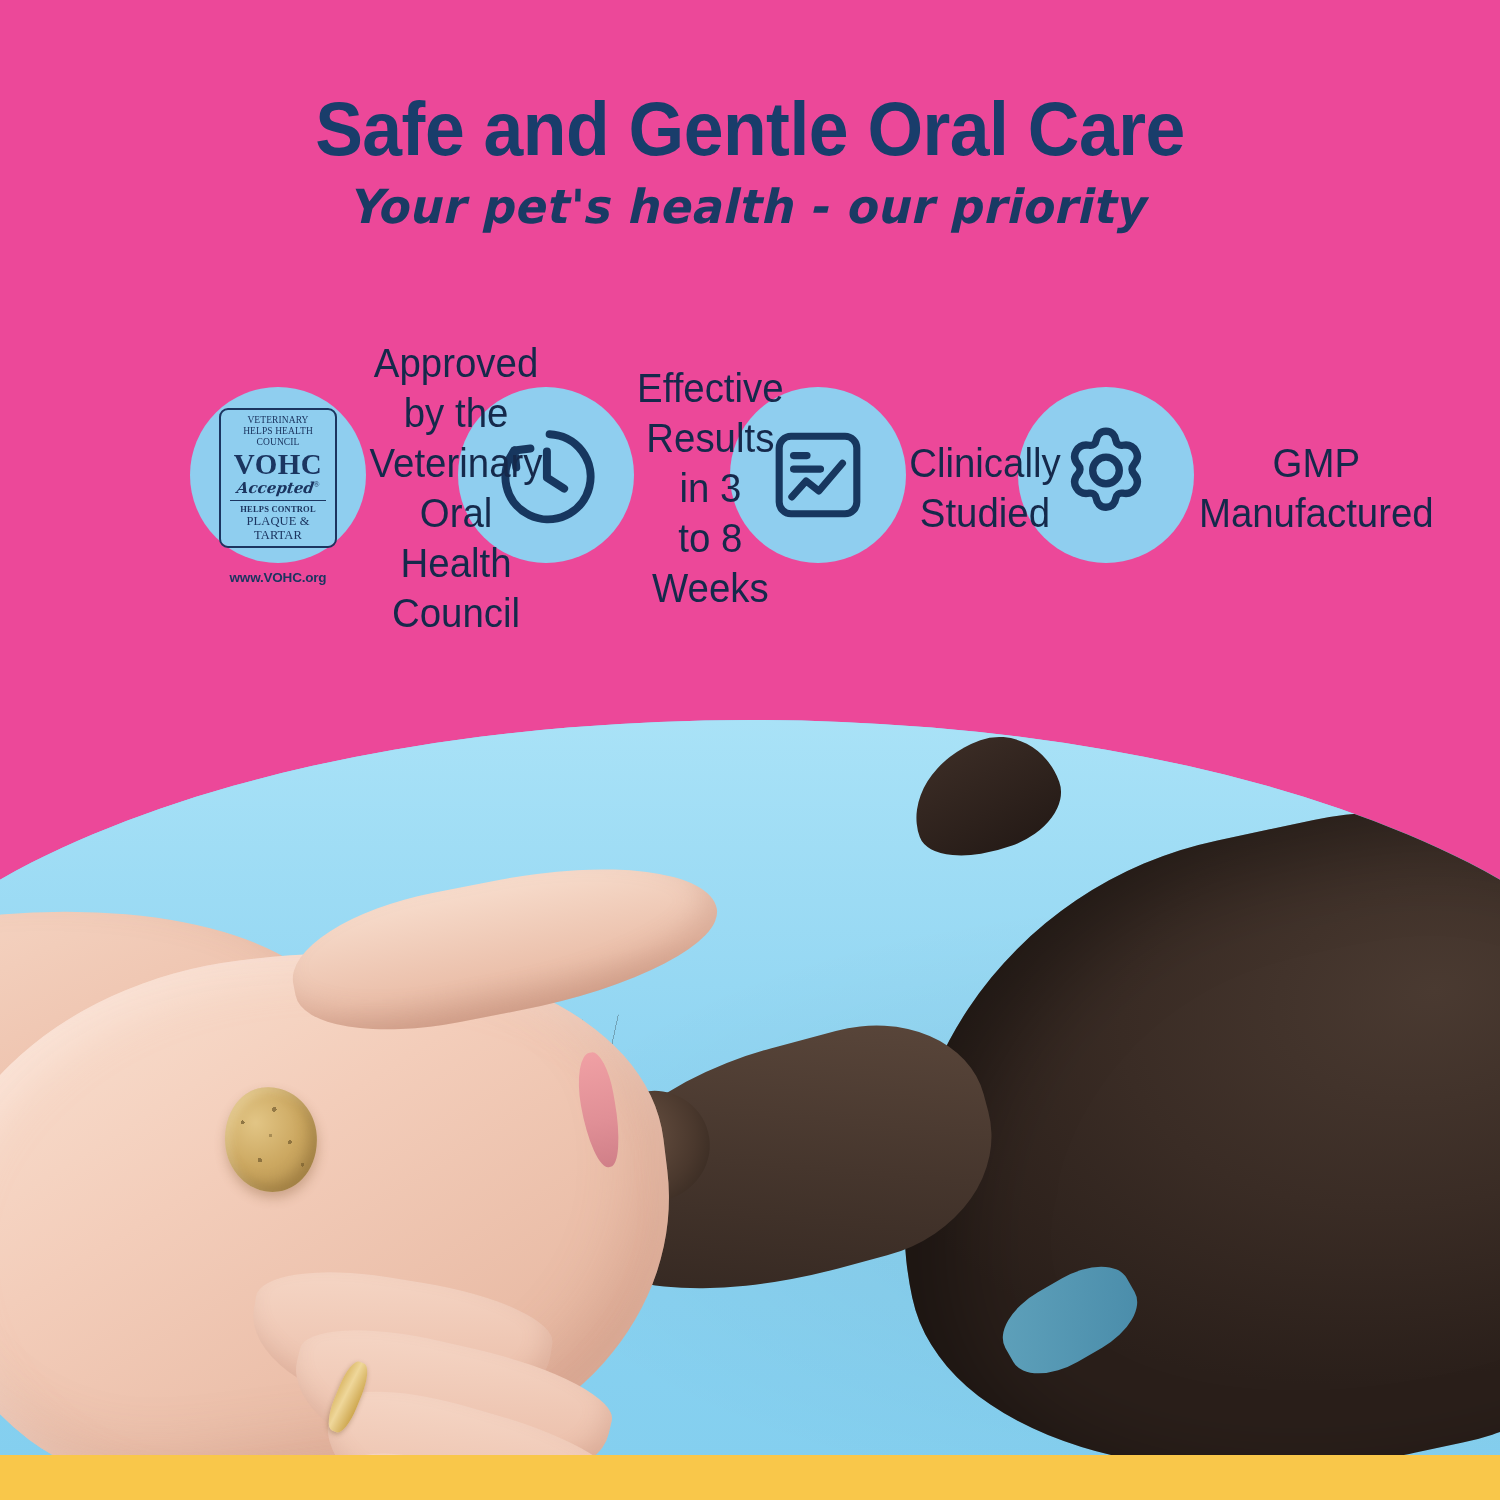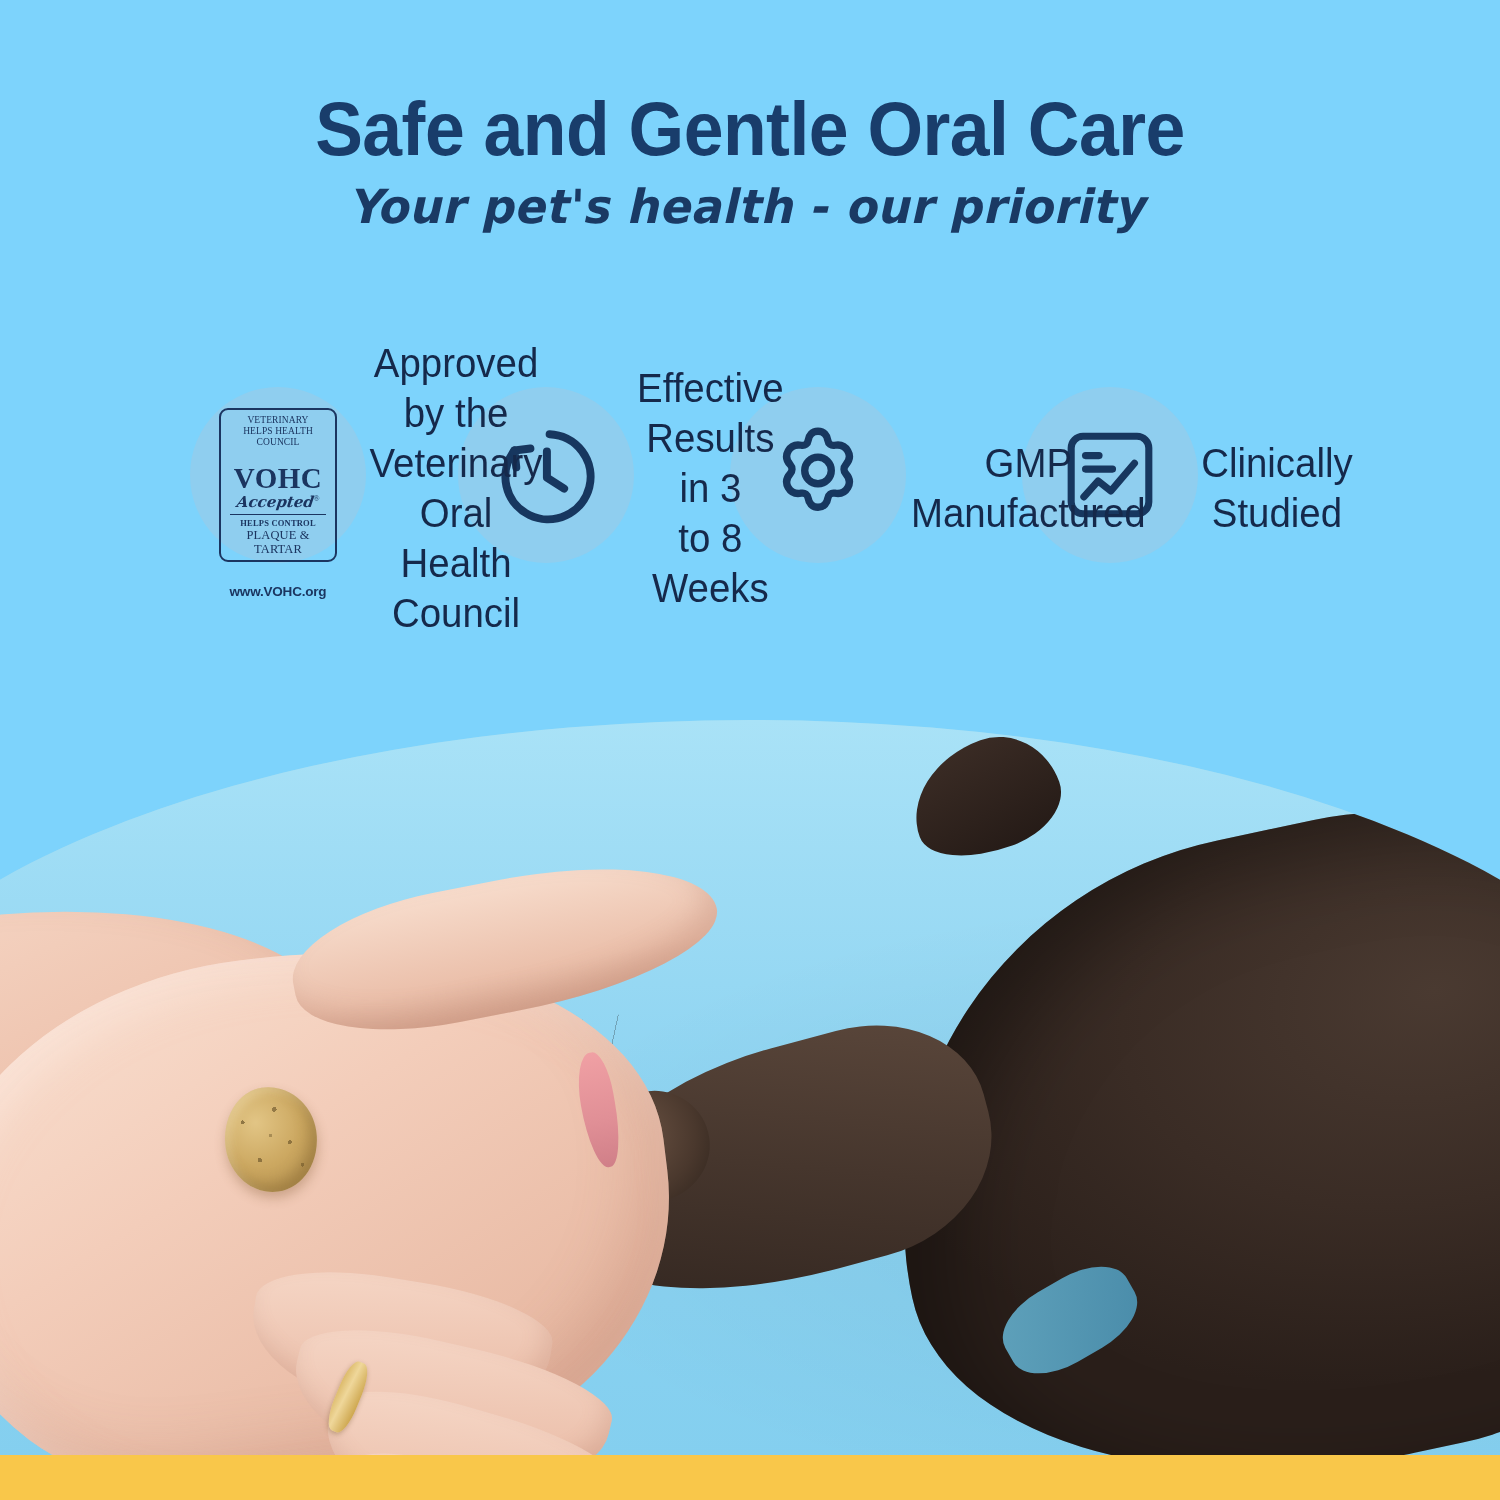--- a/index.html
+++ b/index.html
@@ -10,21 +10,21 @@
   body {
     width: 1500px;
     height: 1500px;
     font-family: "Liberation Sans", sans-serif;
     overflow: hidden;
   }
   #poster {
     position: relative;
     width: 1500px;
     height: 1500px;
-    background: #7dd3fc;
+    background: #ec4899;
     overflow: hidden;
   }
 
   
   .header {
     position: absolute;
     top: 0;
     left: 0;
     width: 1500px;
     text-align: center;
@@ -124,21 +124,21 @@
     font-size: 9.5px;
     line-height: 11px;
     letter-spacing: 0.1px;
   }
   .vohc-main {
     font-family: "Liberation Serif", serif;
     font-weight: 700;
     font-size: 29px;
     line-height: 30px;
     letter-spacing: 0.5px;
-    margin-top: 15px;
+    margin-top: 1px;
   }
   .vohc-accepted {
     font-family: "DejaVu Serif", serif;
     font-style: italic;
     font-weight: 700;
     font-size: 15px;
     line-height: 18px;
     transform: skewX(-8deg);
     position: relative;
     display: inline-block;
@@ -433,50 +433,50 @@
           <path d="M34 9.5 A23.5 23.5 0 1 1 14.6 18.5" stroke="#17375F" stroke-width="4.4" stroke-linecap="round" fill="none"></path>
           <path d="M14.6 18.5 L15.6 27.8 M14.6 18.5 L23.4 17.4" stroke="#17375F" stroke-width="4.4" stroke-linecap="round" stroke-linejoin="round" fill="none"></path>
           <path d="M32.5 19 L32.5 33.5 L42 39.5" stroke="#17375F" stroke-width="4.4" stroke-linecap="round" stroke-linejoin="round" fill="none"></path>
         </svg>
       </div>
       <div class="benefit-label">Effective
 Results in 3
 to 8 Weeks</div>
     </div>
 
+    <div class="benefit b4">
+      <div class="circle">
+        <svg width="108" height="108" viewBox="0 0 64 64" fill="none">
+          <rect x="9" y="9" width="46" height="46" rx="7" stroke="#17375F" stroke-width="4.2" fill="none"></rect>
+          <path d="M17.5 20.5 L25.5 20.5" stroke="#17375F" stroke-width="4.2" stroke-linecap="round"></path>
+          <path d="M17.5 28.5 L33.5 28.5" stroke="#17375F" stroke-width="4.2" stroke-linecap="round"></path>
+          <path d="M16.5 45 L25 35.5 L32.5 41.5 L46.5 25" stroke="#17375F" stroke-width="4.2" stroke-linecap="round" stroke-linejoin="round" fill="none"></path>
+        </svg>
+      </div>
+      <div class="benefit-label">Clinically
+Studied</div>
+    </div>
+
     <div class="benefit b3">
       <div class="circle">
         <svg width="112" height="112" viewBox="0 0 64 64" fill="none">
           <path d="M32 7
                    c3.6 0 5.2 2.4 5.6 5.1 .3 2.1 1.9 3.3 4 2.9 2.7-.5 5.6 .1 7.4 3.2
                    1.8 3.1 .7 5.9-1.1 7.9-1.4 1.6-1.4 3.6 0 5.2 1.8 2 2.9 4.8 1.1 7.9
                    -1.8 3.1-4.7 3.7-7.4 3.2-2.1-.4-3.7 .8-4 2.9-.4 2.7-2 5.1-5.6 5.1
                    -3.6 0-5.2-2.4-5.6-5.1-.3-2.1-1.9-3.3-4-2.9-2.7 .5-5.6-.1-7.4-3.2
                    -1.8-3.1-.7-5.9 1.1-7.9 1.4-1.6 1.4-3.6 0-5.2-1.8-2-2.9-4.8-1.1-7.9
                    1.8-3.1 4.7-3.7 7.4-3.2 2.1 .4 3.7-.8 4-2.9C26.8 9.4 28.4 7 32 7z" stroke="#17375F" stroke-width="4.2" stroke-linejoin="round" fill="none"></path>
           <circle cx="32" cy="29.4" r="7.6" stroke="#17375F" stroke-width="4.2" fill="none"></circle>
         </svg>
       </div>
       <div class="benefit-label">GMP
 Manufactured</div>
     </div>
 
-    <div class="benefit b4">
-      <div class="circle">
-        <svg width="108" height="108" viewBox="0 0 64 64" fill="none">
-          <rect x="9" y="9" width="46" height="46" rx="7" stroke="#17375F" stroke-width="4.2" fill="none"></rect>
-          <path d="M17.5 20.5 L25.5 20.5" stroke="#17375F" stroke-width="4.2" stroke-linecap="round"></path>
-          <path d="M17.5 28.5 L33.5 28.5" stroke="#17375F" stroke-width="4.2" stroke-linecap="round"></path>
-          <path d="M16.5 45 L25 35.5 L32.5 41.5 L46.5 25" stroke="#17375F" stroke-width="4.2" stroke-linecap="round" stroke-linejoin="round" fill="none"></path>
-        </svg>
-      </div>
-      <div class="benefit-label">Clinically
-Studied</div>
-    </div>
-
 
   </div>
 
   <div class="photo-wrap">
     <div class="photo">
       <div class="photo-inner">
 
         <div class="dog-head"></div>
         <div class="dog-ear"></div>
         <div class="dog-muzzle"></div>

